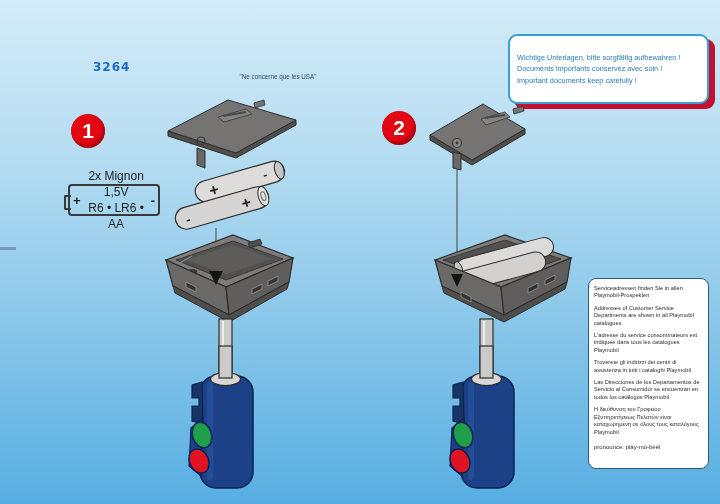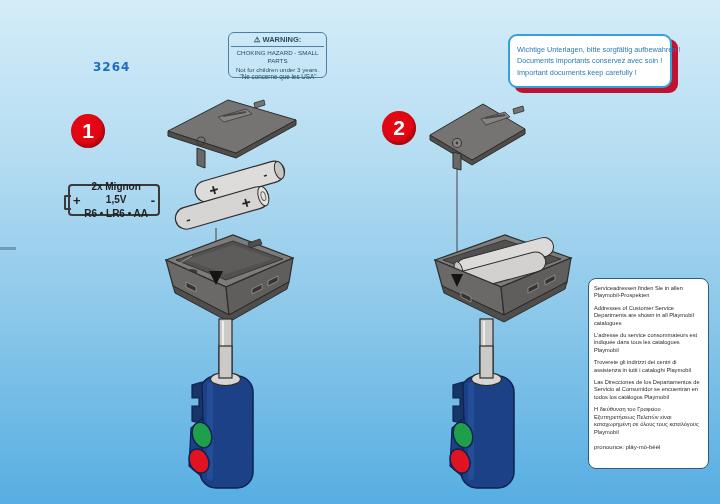--- a/index.html
+++ b/index.html
@@ -13,56 +13,51 @@
   .logo{left:66px;top:20px;font-weight:bold;font-size:37px;letter-spacing:-2px;color:#1b6ec1;font-family:"DejaVu Sans",sans-serif;}
   .logo .reg{font-size:9px;letter-spacing:0;vertical-align:baseline;}
   .model{left:93px;top:60px;font-weight:bold;font-size:12px;letter-spacing:1px;color:#1b6ec1;font-family:"DejaVu Sans",sans-serif;}
   
   .warnbox{left:228px;top:32px;width:99px;border:1.5px solid #4d7fa5;border-radius:6px;
            color:#274e68;text-align:center;padding:2px 2px 3px 2px;box-sizing:border-box;}
   .warnbox .wtitle{font-size:7.5px;font-weight:bold;border-bottom:1px solid #4d7fa5;padding-bottom:2px;margin-bottom:2px;}
   .warnbox .wline{font-size:6.2px;line-height:1.35;}
   .warnfoot{left:226px;top:73px;width:104px;text-align:center;font-size:6.3px;color:#274e68;}
   
-  .impbox{left:508px;top:34px;width:164px;background:#ffffff;border:2px solid #37a0d6;border-radius:9px;
-          box-shadow:6px 5px 0 #c11331;padding:8px 7px;box-sizing:border-box;}
+  .impbox{left:508px;top:34px;width:201px;background:#ffffff;border:2px solid #37a0d6;border-radius:9px;
+          box-shadow:6px 5px 0 #c11331;padding:16px 7px;box-sizing:border-box;}
   .impbox .iline{font-size:7.3px;color:#2a7cb8;line-height:1.55;white-space:nowrap;}
   
   .stepnum{width:34px;height:34px;border-radius:50%;background:#e30613;color:#fff;font-weight:bold;
            font-size:21px;display:flex;align-items:center;justify-content:center;
            box-shadow:inset -2px -3px 3px rgba(120,0,10,.55);}
   
   .battlabel{left:68px;top:184px;width:92px;height:32px;border:2px solid #3a3a3a;border-radius:4px;
              display:flex;align-items:center;box-sizing:border-box;color:#222;}
   .battlabel .nub{position:absolute;left:-6px;top:9px;width:5px;height:11px;border:2px solid #3a3a3a;
                   border-right:none;border-radius:2px 0 0 2px;}
   .battlabel .pm{font-weight:bold;font-size:13px;padding:0 2px 0 3px;}
   .battlabel .pm.minus{padding:0 3px 0 1px;}
-  .battlabel .btxt{flex:1;text-align:center;font-size:10px;font-weight:bold;line-height:1.35;}
+  .battlabel .btxt{flex:1;text-align:center;font-size:12px;font-weight:normal;line-height:1.35;}
   .illus{position:absolute;}
   .foldmark{left:0;top:247px;width:16px;height:3px;background:#6f9cb8;}
   
   .svcbox{left:588px;top:278px;width:121px;height:191px;background:#ffffff;border:1.5px solid #2c5d80;
           border-radius:8px;padding:6px 5px;box-sizing:border-box;color:#2b2b2b;}
   .svcbox p{margin:0 0 5px 0;font-size:5.7px;line-height:1.3;}
   .svcbox .pron{margin-top:8px;font-size:6px;}
   svg text{font-family:"Liberation Sans",sans-serif;}
 </style>
 </head>
 <body>
 
 <div id="canvas">
 
   <div class="abs model">3264</div>
 
-  <div class="abs warnbox">
-    <div class="wtitle"><span>⚠</span> <span>WARNING:</span></div>
-    <div class="wline">CHOKING HAZARD - SMALL PARTS</div>
-    <div class="wline">Not for children under 3 years.</div>
-  </div>
   <div class="abs warnfoot">"Ne concerne que les USA"</div>
 
   <div class="abs impbox">
     <div class="iline">Wichtige Unterlagen, bitte sorgfältig aufbewahren !</div>
     <div class="iline">Documents importants conservez avec soin !</div>
     <div class="iline">Important documents keep carefully !</div>
   </div>
 
   <div class="abs stepnum" style="left:71px;top:114px;">1</div>
   <div class="abs stepnum" style="left:382px;top:111px;">2</div>

